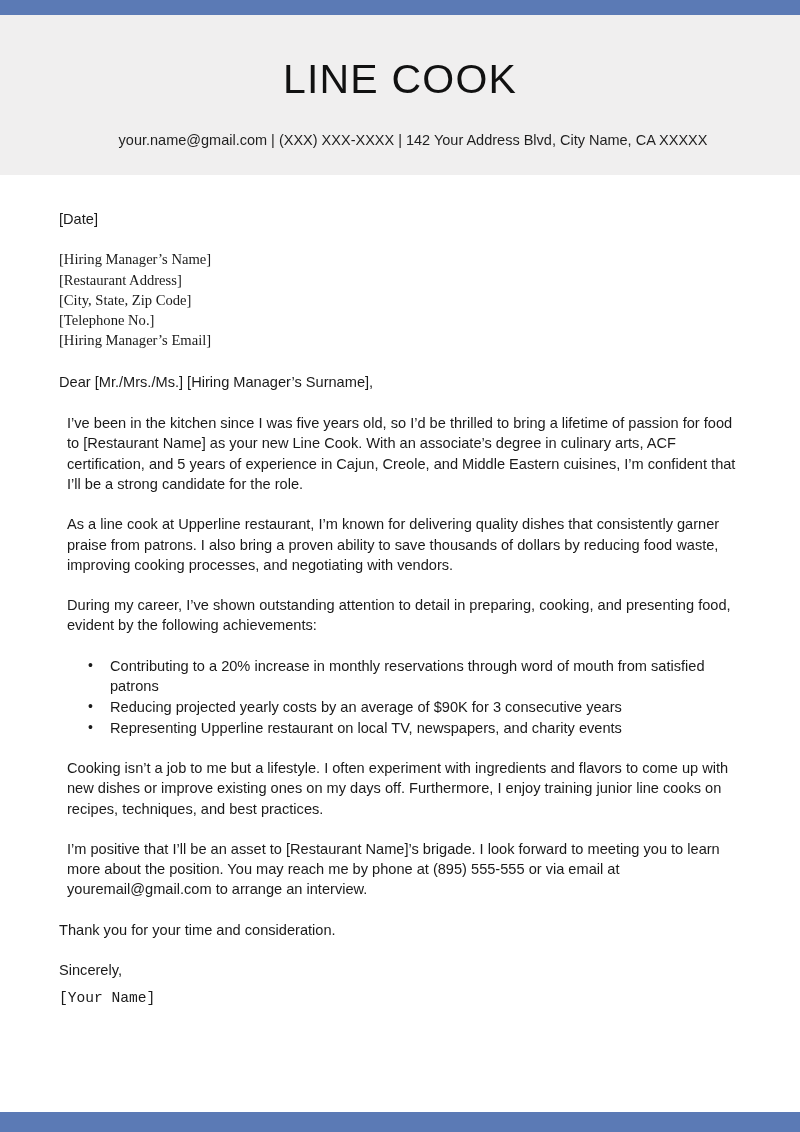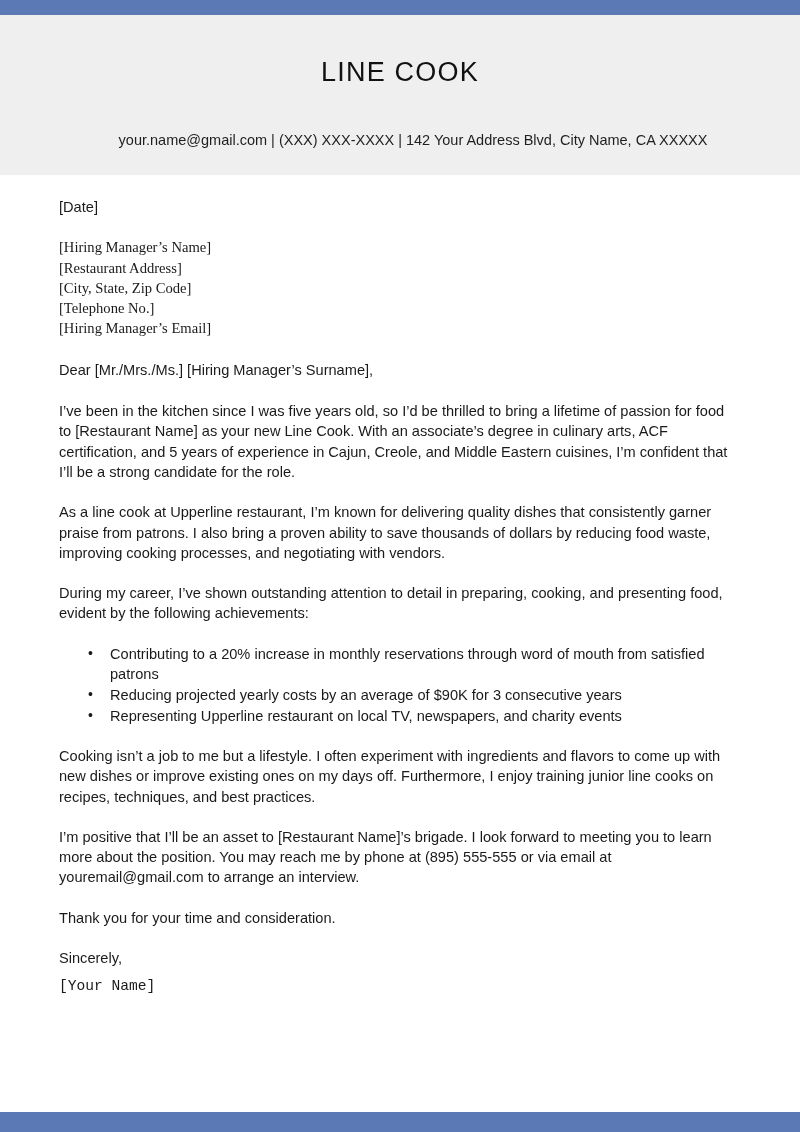--- a/index.html
+++ b/index.html
@@ -47,56 +47,56 @@
     height: 160px;
     background: #f0efef;
     box-sizing: border-box;
   }
   .header-title {
     position: absolute;
     top: 44px;
     left: 0;
     width: 800px;
     text-align: center;
-    font-size: 27px;
+    font-size: 41px;
     font-weight: 400;
     letter-spacing: 1.2px;
     color: #111111;
     line-height: 1;
     font-family: "Liberation Sans", sans-serif;
   }
   .header-contact {
     position: absolute;
     top: 117px;
     left: 13px;
     width: 800px;
     text-align: center;
     font-size: 14.5px;
     font-weight: 400;
     color: #1f1f1f;
     line-height: 1.2;
   }
   
   .body-wrap {
     position: absolute;
-    top: 163px;
+    top: 175px;
     left: 0;
     width: 800px;
     box-sizing: border-box;
     padding: 34px 60px 0 59px;
   }
   .blk {
     font-size: 14.6px;
     line-height: 20.3px;
     color: #1a1a1a;
     max-width: 681px;
   }
   .addr-line { font-size: 14.6px; line-height: 20.3px; }
   p.para {
-    margin: 0 0 20px 0;
+    margin: 0 0 20px 8px;
     font-size: 14.6px;
     line-height: 20.3px;
     max-width: 681px;
     text-align: left;
   }
   .date-line { margin: 0 0 20px 0; }
   .addr-block { margin: 0 0 21px 0; font-family: Liberation Serif, serif; }
   .salutation { margin: 16px 0 21px 0; }
   ul.achievements {
     margin: 0 0 20px 0;

